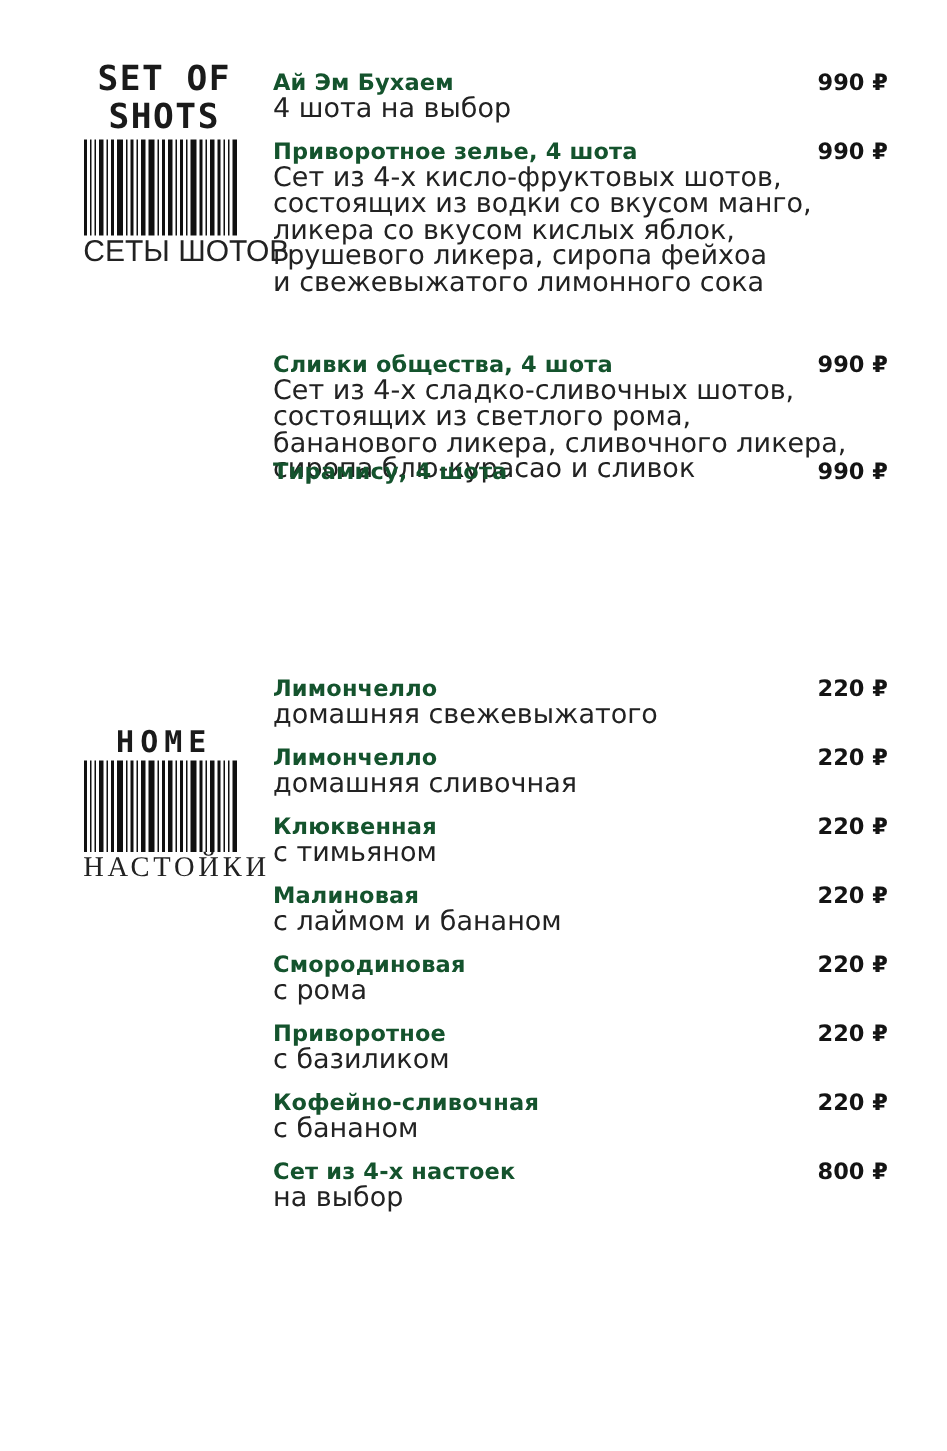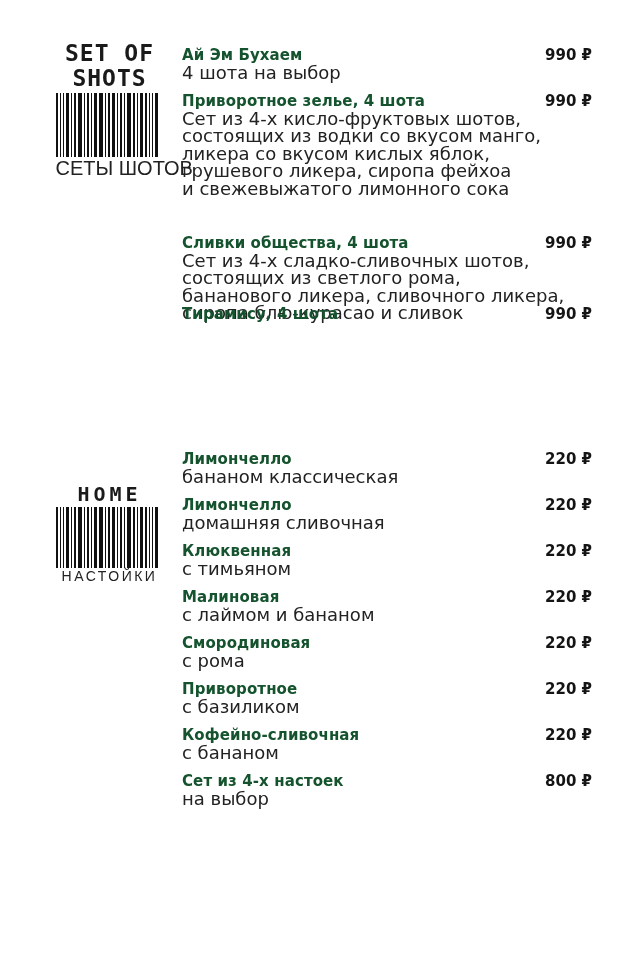--- a/index.html
+++ b/index.html
@@ -131,27 +131,27 @@
           <span style="width: 1px;"></span>
           <span style="width: 4px;"></span>
           <span style="width: 2px;"></span>
           <span style="width: 1px;"></span>
           <span style="width: 3px;"></span>
           <span style="width: 2px;"></span>
           <span style="width: 1px;"></span>
           <span style="width: 1px;"></span>
           <span style="width: 3px;"></span>
         </div>
-      <div class="barcode-caption" style="font-size:14px;letter-spacing:2.5px;padding-top:1px;height:16px;">НАСТОЙКИ</div>
+      <div class="barcode-caption" style="font-size:19px;letter-spacing:2.5px;padding-top:1px;height:16px;font-family:Liberation Serif, serif;">НАСТОЙКИ</div>
     </div>
   </div>
 
   <div class="item" style="top:450px;">
     <div class="item-title">Лимончелло</div>
-    <div class="item-desc">бананом классическая</div>
+    <div class="item-desc">домашняя свежевыжатого</div>
     <div class="price">220 ₽</div>
   </div>
   <div class="item" style="top:496px;">
     <div class="item-title">Лимончелло</div>
     <div class="item-desc">домашняя сливочная</div>
     <div class="price">220 ₽</div>
   </div>
   <div class="item" style="top:542px;">
     <div class="item-title">Клюквенная</div>
     <div class="item-desc">с тимьяном</div>

